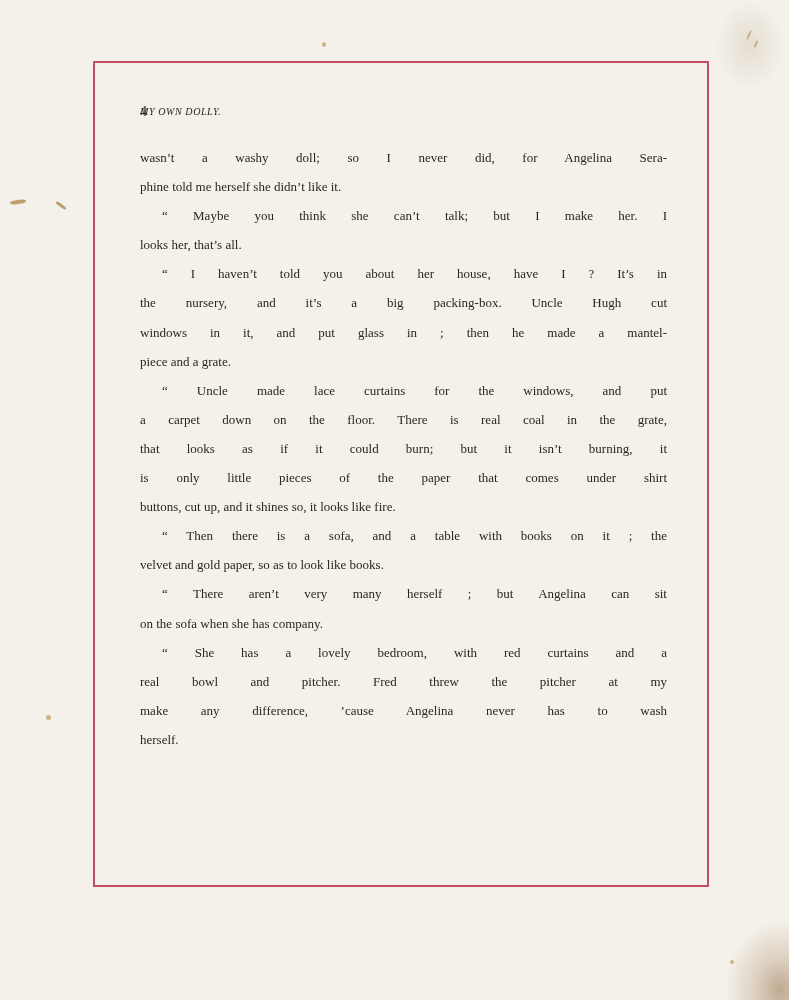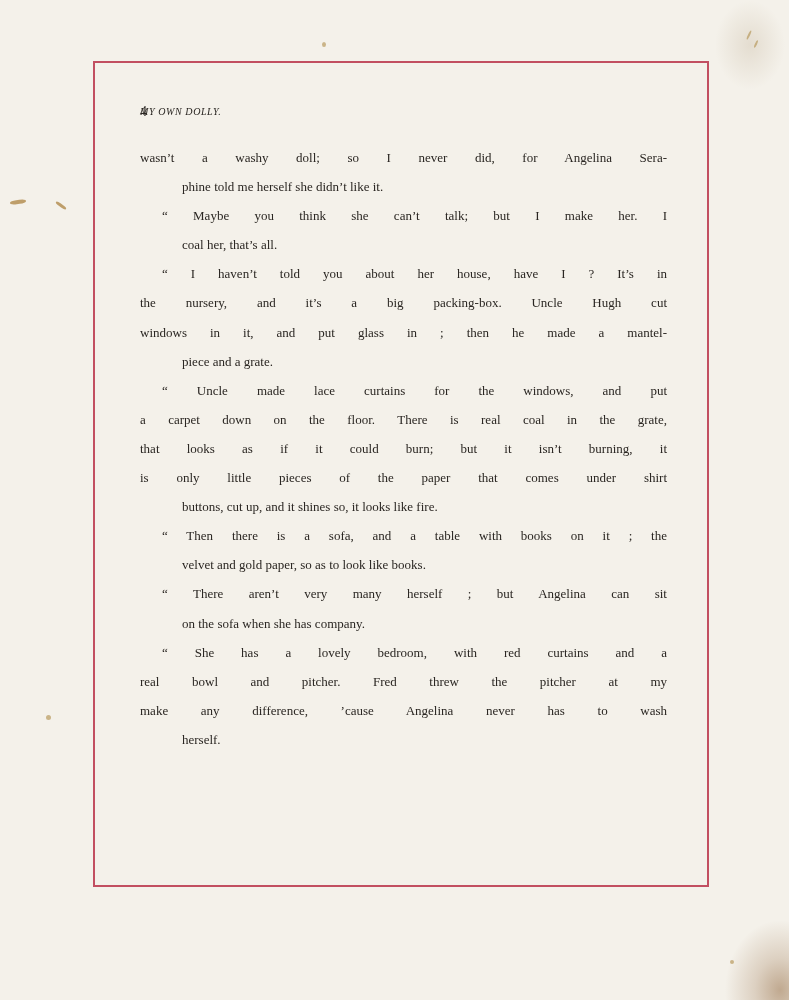--- a/index.html
+++ b/index.html
@@ -68,21 +68,20 @@
     }
     .line {
       display: block;
       white-space: nowrap;
       text-align: justify;
       text-align-last: justify;
       height: 29.1px;
     }
     .line.last {
       text-align-last: left;
-      margin-left: 42px;
     }
     .line.indent {
       padding-left: 22px;
     }
     .speck {
       position: absolute;
       background: #b89a5e;
       border-radius: 50%;
       opacity: 0.7;
     }
@@ -113,21 +112,21 @@
     <span class="running-title">MY OWN DOLLY.</span>
   </div>
 
   <div class="body-text" id="body-text">
       <div>
         <span class="line">wasn’t a washy doll; so I never did, for Angelina Sera-</span>
         <span class="line last">phine told me herself she didn’t like it.</span>
       </div>
       <div>
         <span class="line indent">“ Maybe you think she can’t talk; but I make her. I</span>
-        <span class="line last">coal her, that’s all.</span>
+        <span class="line last">looks her, that’s all.</span>
       </div>
       <div>
         <span class="line indent">“ I haven’t told you about her house, have I ? It’s in</span>
         <span class="line">the nursery, and it’s a big packing-box. Uncle Hugh cut</span>
         <span class="line">windows in it, and put glass in ; then he made a mantel-</span>
         <span class="line last">piece and a grate.</span>
       </div>
       <div>
         <span class="line indent">“ Uncle made lace curtains for the windows, and put</span>
         <span class="line">a carpet down on the floor. There is real coal in the grate,</span>

